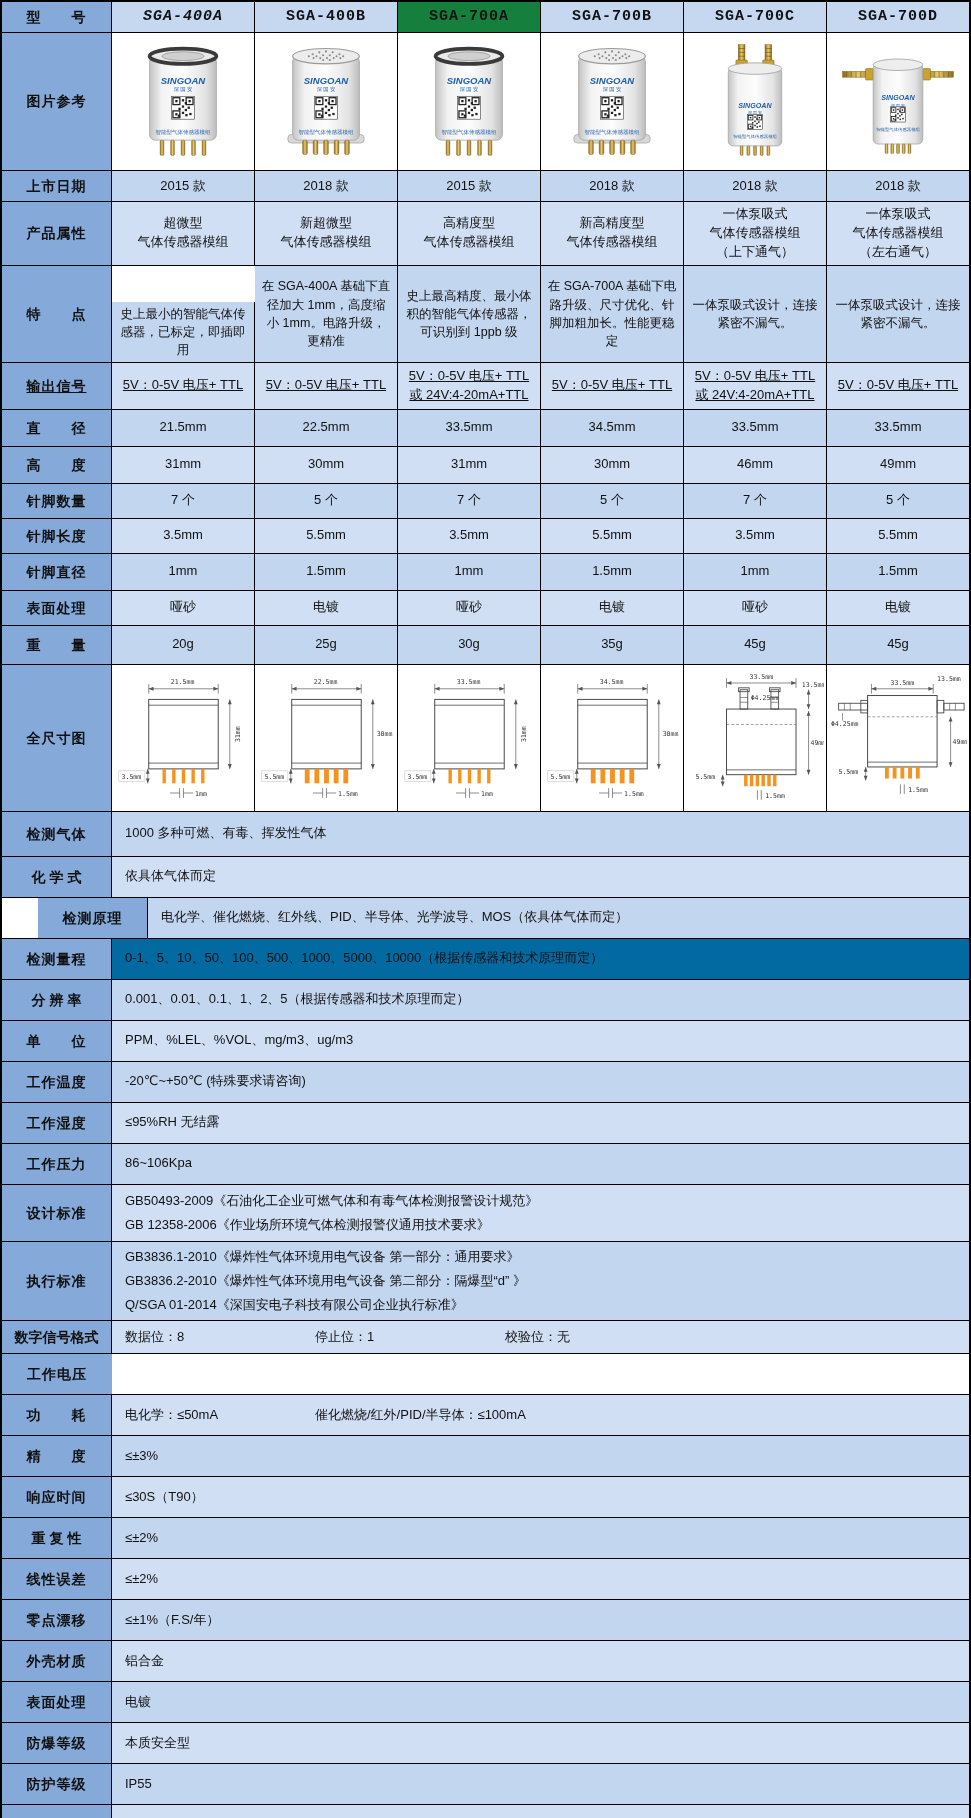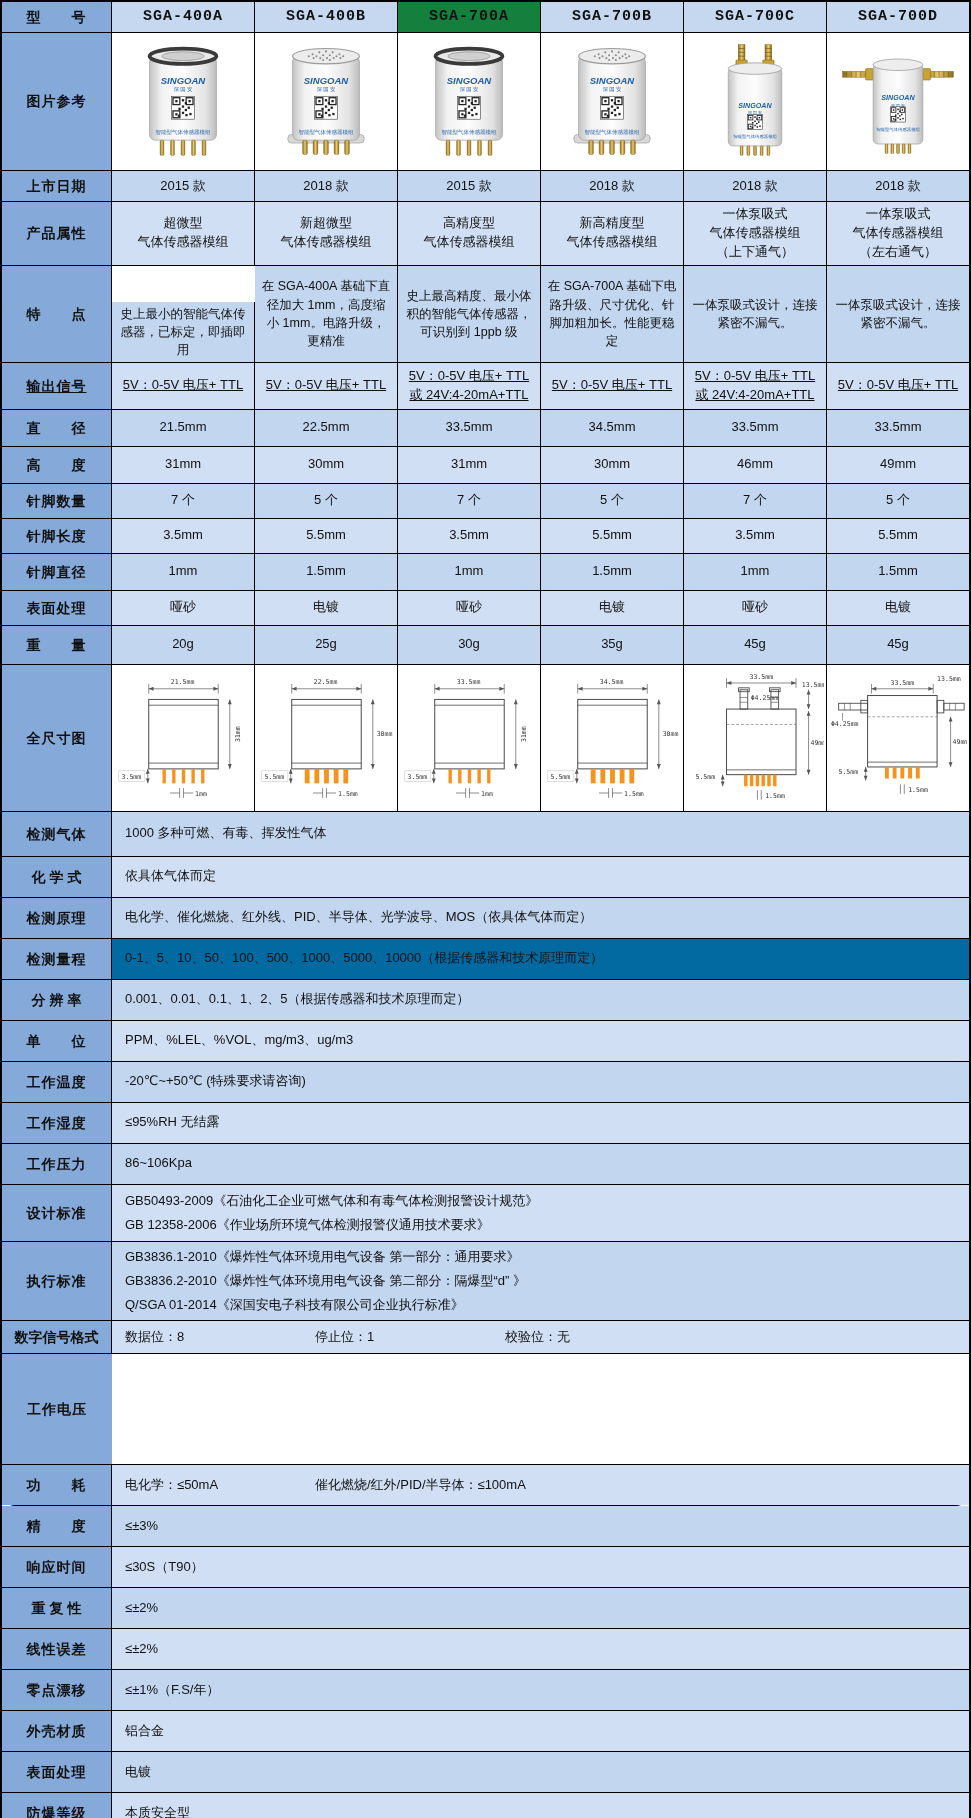--- a/index.html
+++ b/index.html
@@ -42,21 +42,21 @@
   .feature-text{font-size:12.5px;}
 </style>
 </head>
 <body>
 
 <div class="sheet" id="sheet">
     <div class="trow" style="min-height: 30px;">
       <div class="cell label-cell">
         <span class="line">型　　号</span>
       </div>
-      <div class="cell value-cell header-cell" style="background: rgb(197, 216, 240);">
+      <div class="cell value-cell header-cell" style="background: rgb(197, 216, 240); font-style: italic;">
         <span class="line">SGA-400A</span>
       </div>
       <div class="cell value-cell header-cell" style="background: rgb(197, 216, 240);">
         <span class="line">SGA-400B</span>
       </div>
       <div class="cell value-cell header-cell" style="background: #15803d;">
         <span class="line">SGA-700A</span>
       </div>
       <div class="cell value-cell header-cell" style="background: rgb(197, 216, 240);">
         <span class="line">SGA-700B</span>
@@ -899,21 +899,21 @@
       <div class="cell value-cell wide-value" style="background: rgb(195, 214, 239);">
         <span class="line">1000 多种可燃、有毒、挥发性气体</span>
       </div>
     </div>
     <div class="trow" style="min-height: 40px;">
       <div class="cell label-cell" style="letter-spacing: 0px;">化 学 式</div>
       <div class="cell value-cell wide-value" style="background: rgb(209, 223, 244);">
         <span class="line">依具体气体而定</span>
       </div>
     </div>
-    <div class="trow" style="min-height: 40px;">
+    <div class="trow" style="min-height: 40px; padding-left: 36px;">
       <div class="cell label-cell">检测原理</div>
       <div class="cell value-cell wide-value" style="background: rgb(195, 214, 239);">
         <span class="line">电化学、催化燃烧、红外线、PID、半导体、光学波导、MOS（依具体气体而定）</span>
       </div>
     </div>
     <div class="trow" style="min-height: 40px;">
       <div class="cell label-cell">检测量程</div>
       <div class="cell value-cell wide-value" style="background: #0369a1;">
         <span class="line">0-1、5、10、50、100、500、1000、5000、10000（根据传感器和技术原理而定）</span>
       </div>
@@ -966,24 +966,24 @@
     <div class="trow" style="min-height: 32px;">
       <div class="cell label-cell" style="letter-spacing: 0px;">数字信号格式</div>
       <div class="cell value-cell wide-value" style="background: rgb(209, 223, 244);">
         <div class="seg-row">
           <span class="seg">数据位：8</span>
           <span class="seg">停止位：1</span>
           <span class="seg">校验位：无</span>
         </div>
       </div>
     </div>
-    <div class="trow" style="min-height: 40px; flex-direction: column;">
+    <div class="trow" style="min-height: 40px;">
       <div class="cell label-cell">工作电压</div>
     </div>
-    <div class="trow" style="min-height: 40px; border-radius: 13px;">
+    <div class="trow" style="min-height: 40px;">
       <div class="cell label-cell">功　　耗</div>
       <div class="cell value-cell wide-value" style="background: rgb(209, 223, 244);">
         <div class="seg-row">
           <span class="seg">电化学：≤50mA</span>
           <span class="seg">催化燃烧/红外/PID/半导体：≤100mA</span>
         </div>
       </div>
     </div>
     <div class="trow" style="min-height: 40px;">
       <div class="cell label-cell">精　　度</div>

